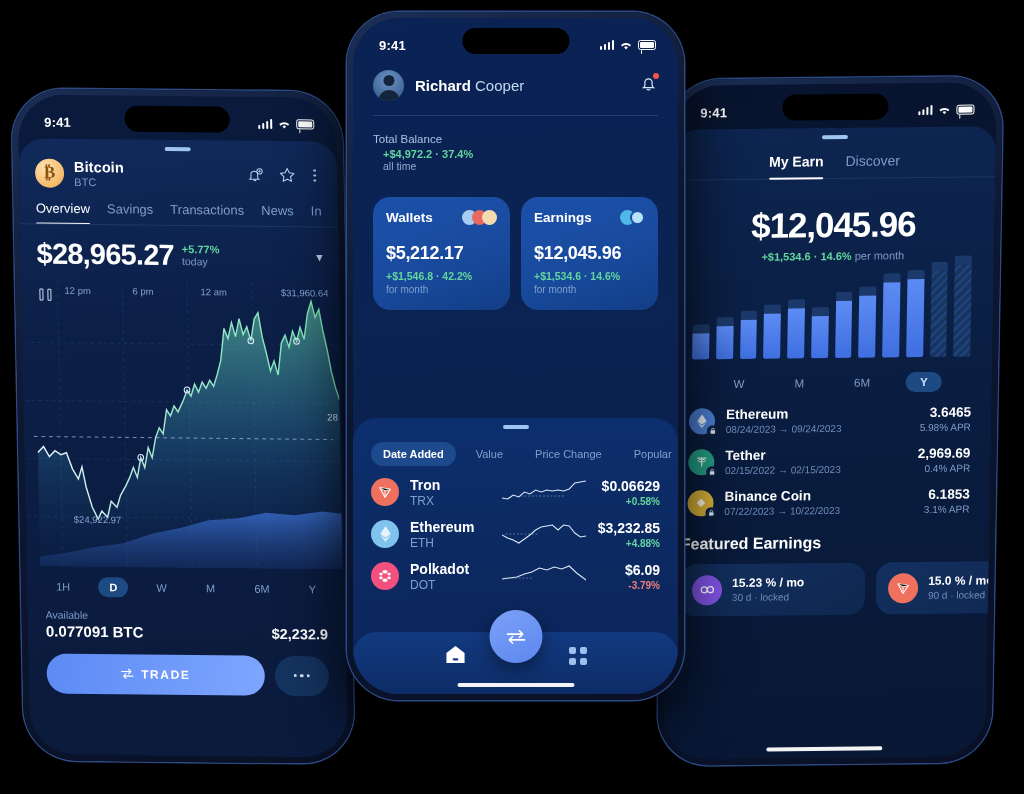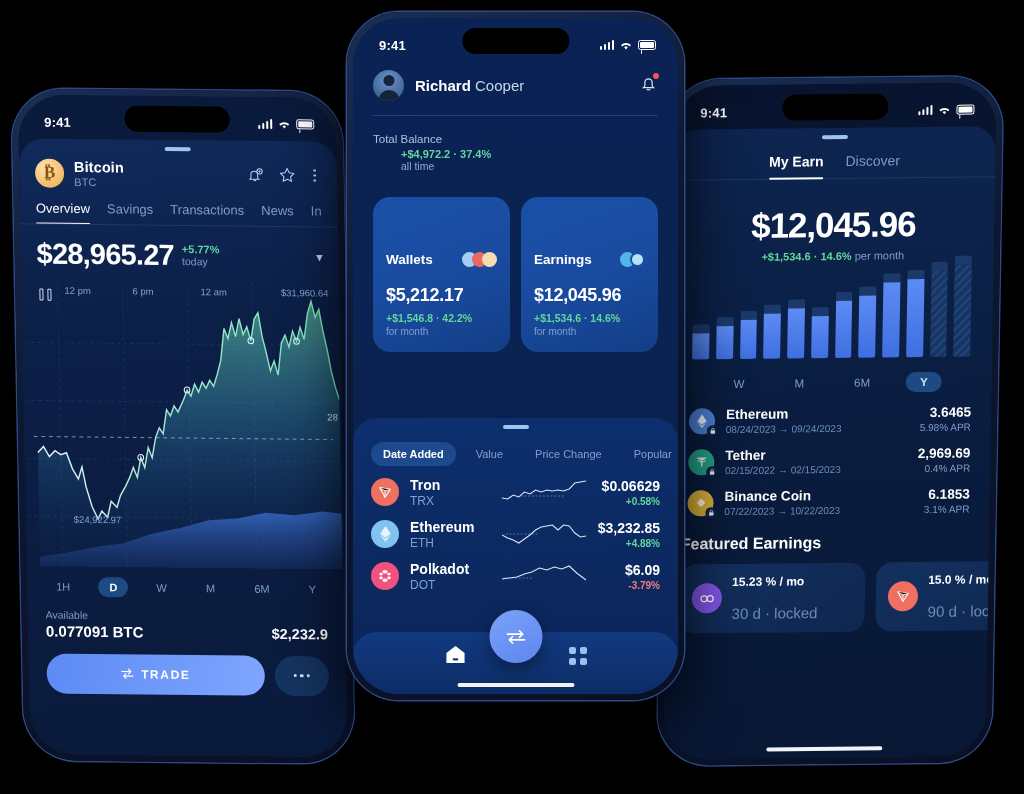--- a/index.html
+++ b/index.html
@@ -142,30 +142,30 @@
     width:21px; height:16px; border-radius:11px 11px 0 0; background:#15243d; }
   .uname { margin-left:11px; font-size:15px; color:#fff; font-weight:bold; flex:1 1 auto; }
   .uname .last { color:#c6d8ef; font-weight:normal; }
   .bell { position:relative; }
   .bell .dot { position:absolute; top:-1px; right:-1px; width:6px; height:6px; border-radius:50%; background:#f3564e; }
   .c-rule { height:1px; background:rgba(130,170,230,.22); margin:14px 0 0 0; }
 
   .tbal-lab { color:#a9c2e2; font-size:11.5px; padding:17px 20px 0 20px; }
   .tbal-row { display:flex; align-items:flex-end; padding:3px 20px 0 20px; }
   .tbal { color:#fff; font-size:37px; font-weight:bold; letter-spacing:-1.3px; line-height:1.05; }
-  .tbal-chg { margin-left:28px; padding-bottom:5px; }
+  .tbal-chg { margin-left:10px; padding-bottom:5px; }
   .tbal-chg .p { color:#63d59e; font-size:11px; font-weight:bold; white-space:nowrap; }
   .tbal-chg .s { color:#8fabd0; font-size:10.5px; }
 
   .cards { display:flex; gap:11px; padding:20px 20px 0 20px; }
   .card {
     flex:1 1 0; border-radius:17px; padding:13px 13px 15px 13px;
     background:linear-gradient(160deg,#1b50a8 0%,#1646941a 100%), linear-gradient(160deg,#1b4fa5,#123c84);
   }
-  .card-top { display:flex; justify-content:space-between;margin-top:42px; }
+  .card-top { display:flex; justify-content:space-between; }
   .card-ttl { color:#fff; font-size:13.5px; font-weight:bold; }
   .stack { display:flex; align-items:center; }
   .stack i { display:block; width:15px; height:15px; border-radius:50%; margin-left:-5px; }
   .stack i:first-child { margin-left:0; }
   .card-val { color:#fff; font-size:18px; font-weight:bold; margin-top:18px; letter-spacing:-.3px; }
   .card-chg { color:#63d59e; font-size:10.5px; font-weight:bold; margin-top:6px; }
   .card-sub { color:#7fa0cc; font-size:10px; margin-top:2px; }
 
   .wl-sheet {
     position:absolute; left:0; right:0; bottom:0; top:400px;
@@ -257,21 +257,21 @@
   .e-am { color:#fff; font-size:13.5px; font-weight:bold; }
   .e-apr { color:#7e9cc9; font-size:10px; margin-top:2px; }
 
   .feat-ttl { color:#fff; font-size:16px; font-weight:bold; padding:18px 0 0 14px; }
   .feats { display:flex; gap:11px; padding:11px 0 0 14px; }
   .feat { flex:0 0 auto; width:185px; border-radius:16px; background:#102murky; }
   .feat { background:linear-gradient(150deg,#13305f,#0f2750); padding:11px 12px; display:flex; align-items:center; }
   .f-ic { width:30px; height:30px; border-radius:50%; display:flex; align-items:center; justify-content:center; flex:0 0 auto; }
   .f-meta { margin-left:10px; }
   .f-rate { color:#fff; font-size:12px; font-weight:bold; }
-  .f-sub { color:#6d8cba; font-size:15px; margin-top:16px; }
+  .f-sub { color:#6d8cba; font-size:10px; margin-top:2px; }
 </style>
 </head>
 <body>
 
 <div class="stage">
 
   <div class="phone" id="phone-left">
     <div class="screen">
       <div class="notch"></div>
       <div class="statusbar">

